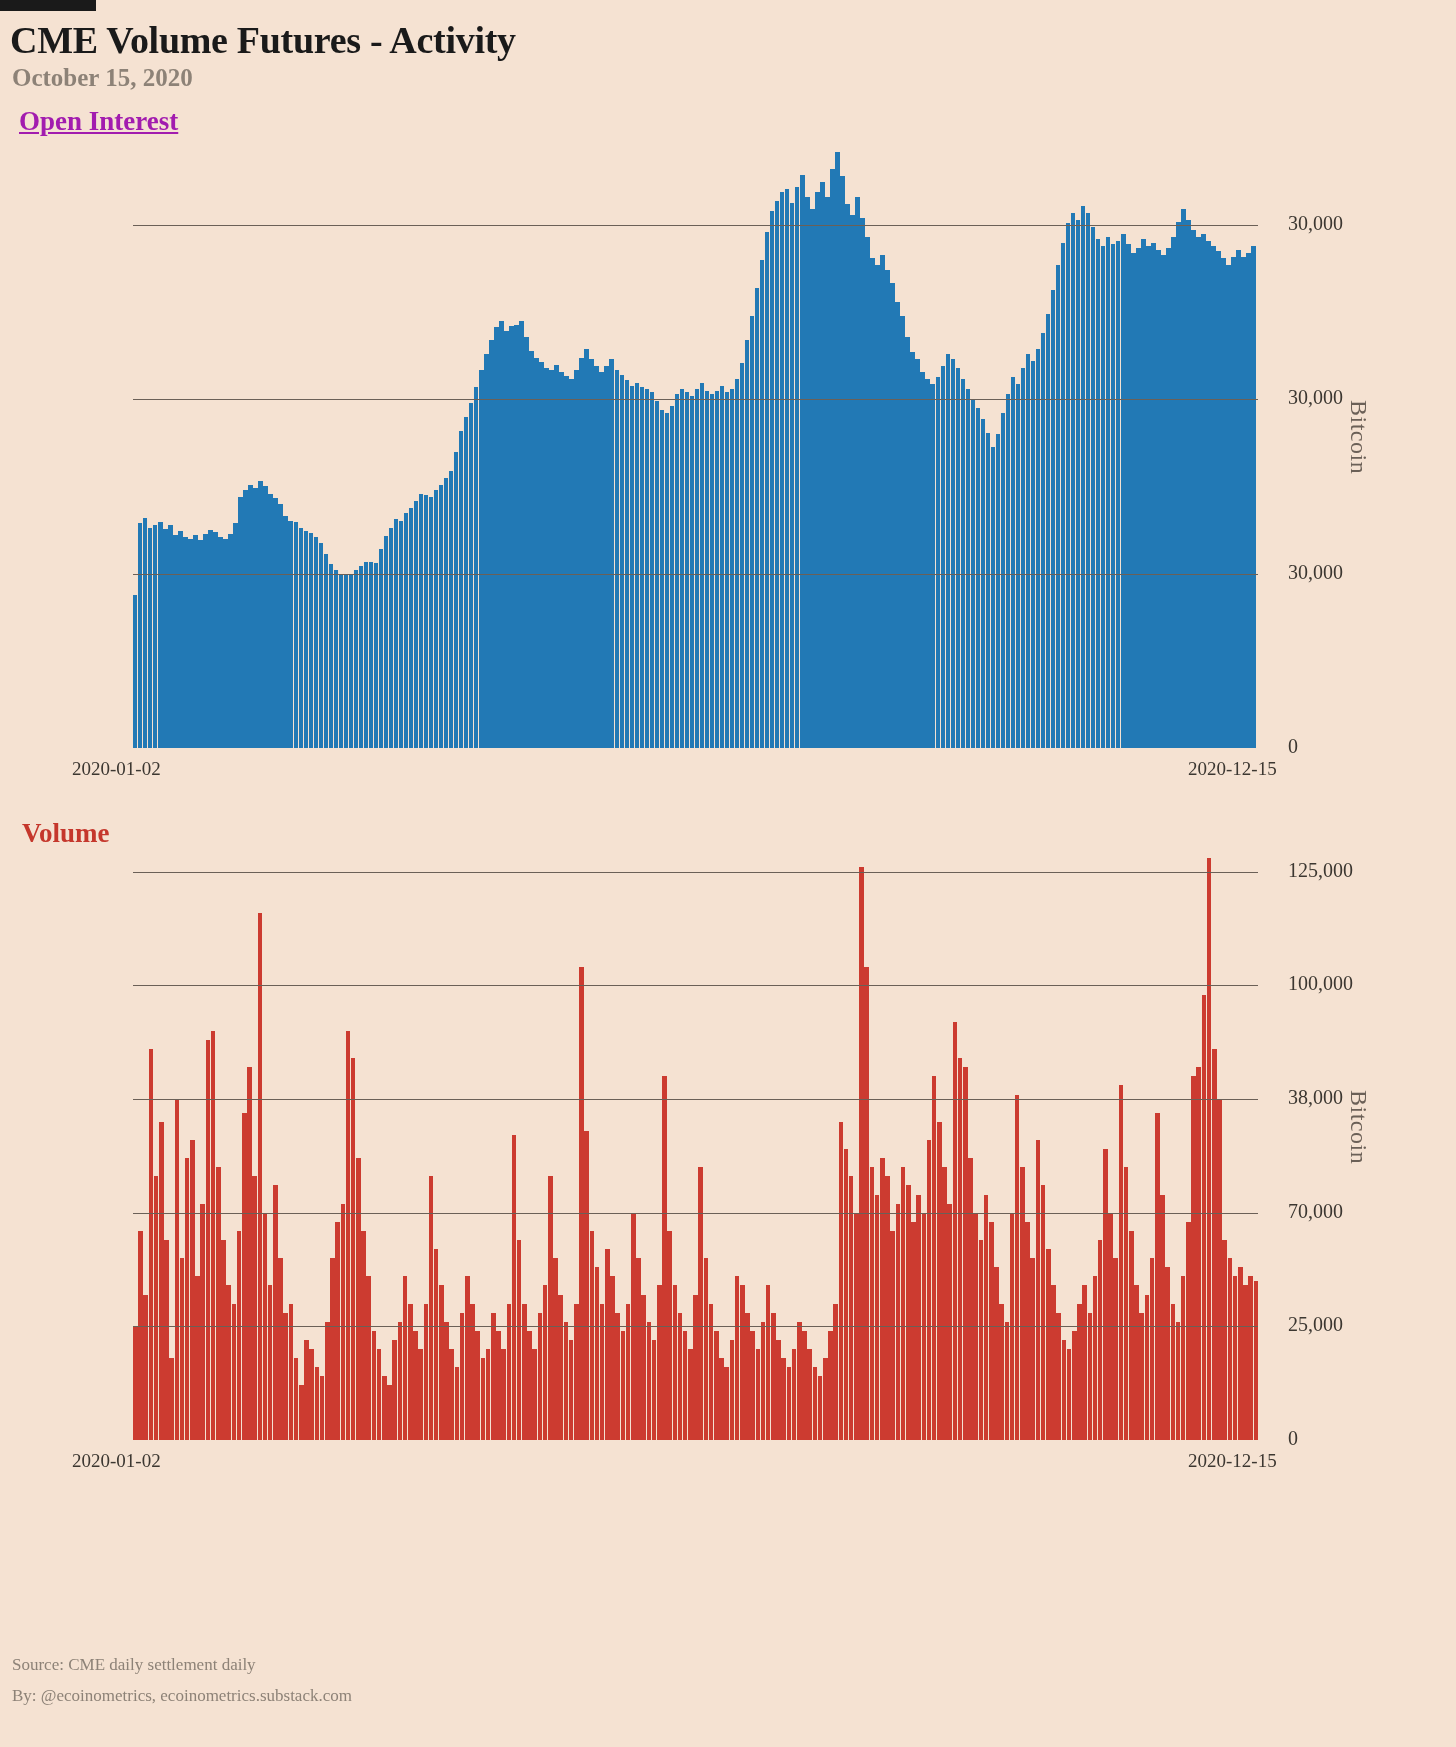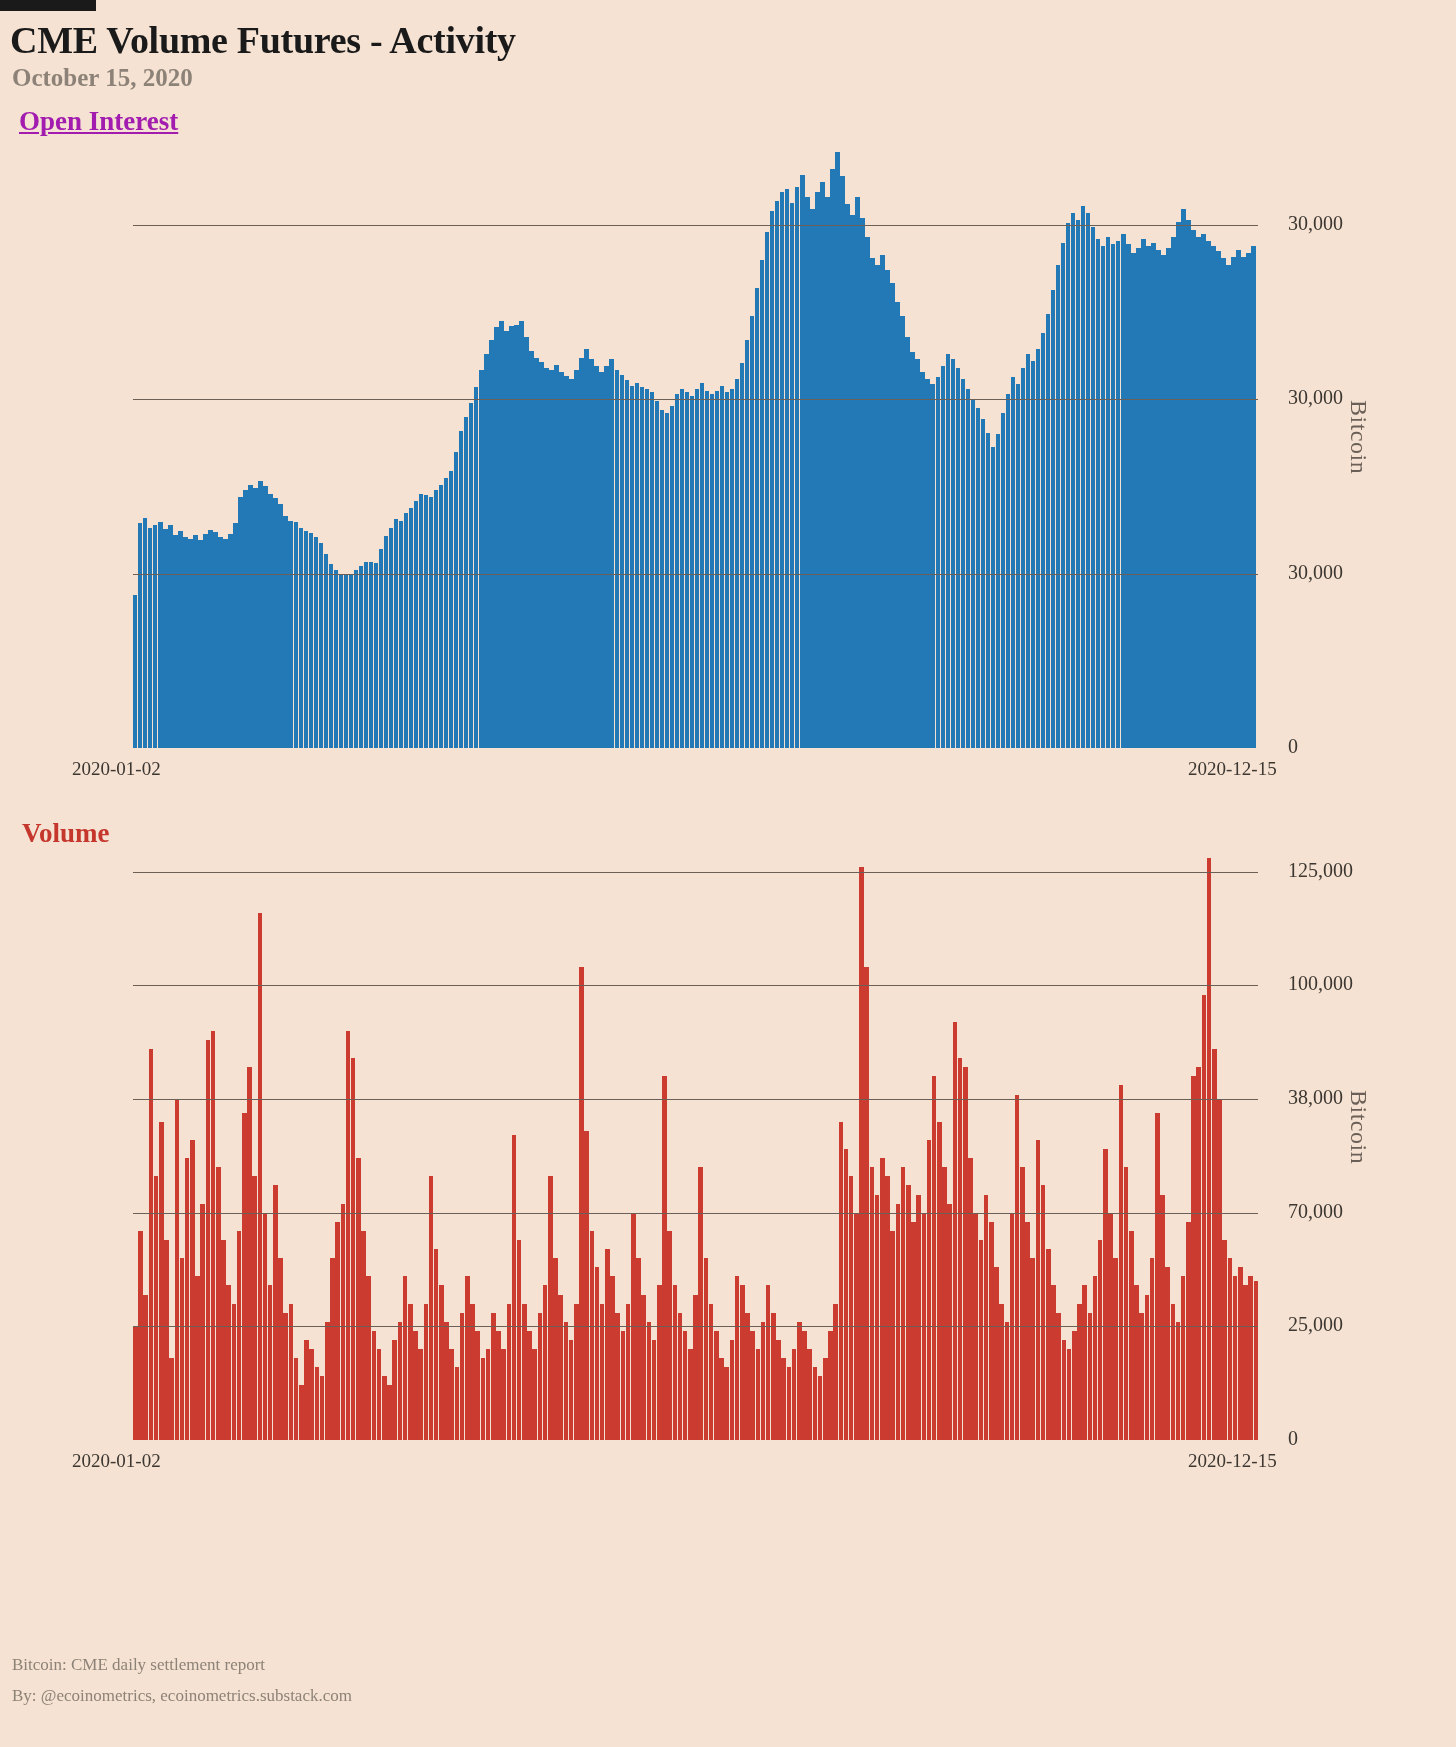--- a/index.html
+++ b/index.html
@@ -615,14 +615,14 @@
       <div class="ytick" style="top: 369.727px; left: 1288px;">70,000</div>
       <div class="ytick" style="top: 256.091px; left: 1288px;">38,000</div>
       <div class="ytick" style="top: 142.455px; left: 1288px;">100,000</div>
       <div class="ytick" style="top: 28.8182px; left: 1288px;">125,000</div>
     </div>
   <div class="xtick" style="left:72px; top:620px;">2020-01-02</div>
   <div class="xtick" style="left:1188px; top:620px;">2020-12-15</div>
   <div class="axis-title" style="left:1345px; top:260px;">Bitcoin</div>
 </div>
 
-<div class="footer" id="source-line">Bitcoin: CME daily settlement report</div>
+<div class="footer" id="source-line">Source: CME daily settlement daily</div>
 <div class="footer" id="by-line">By: @ecoinometrics, ecoinometrics.substack.com</div>
 
 </body></html>

